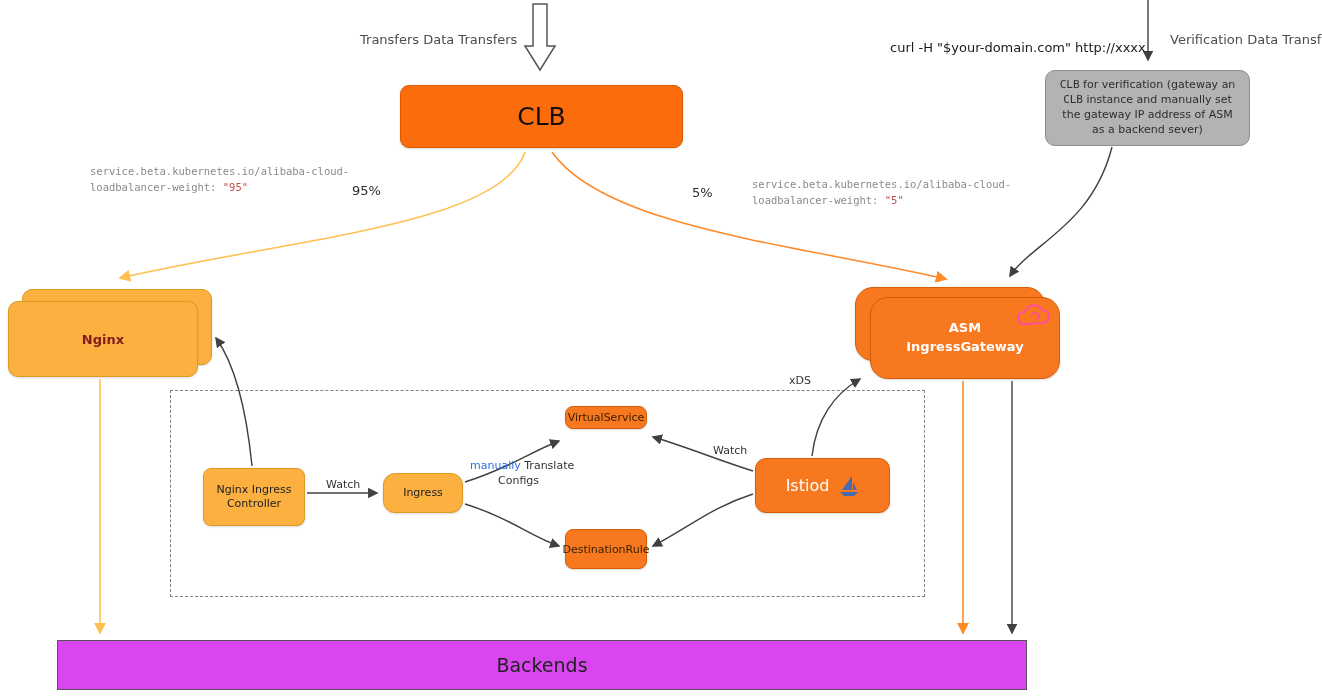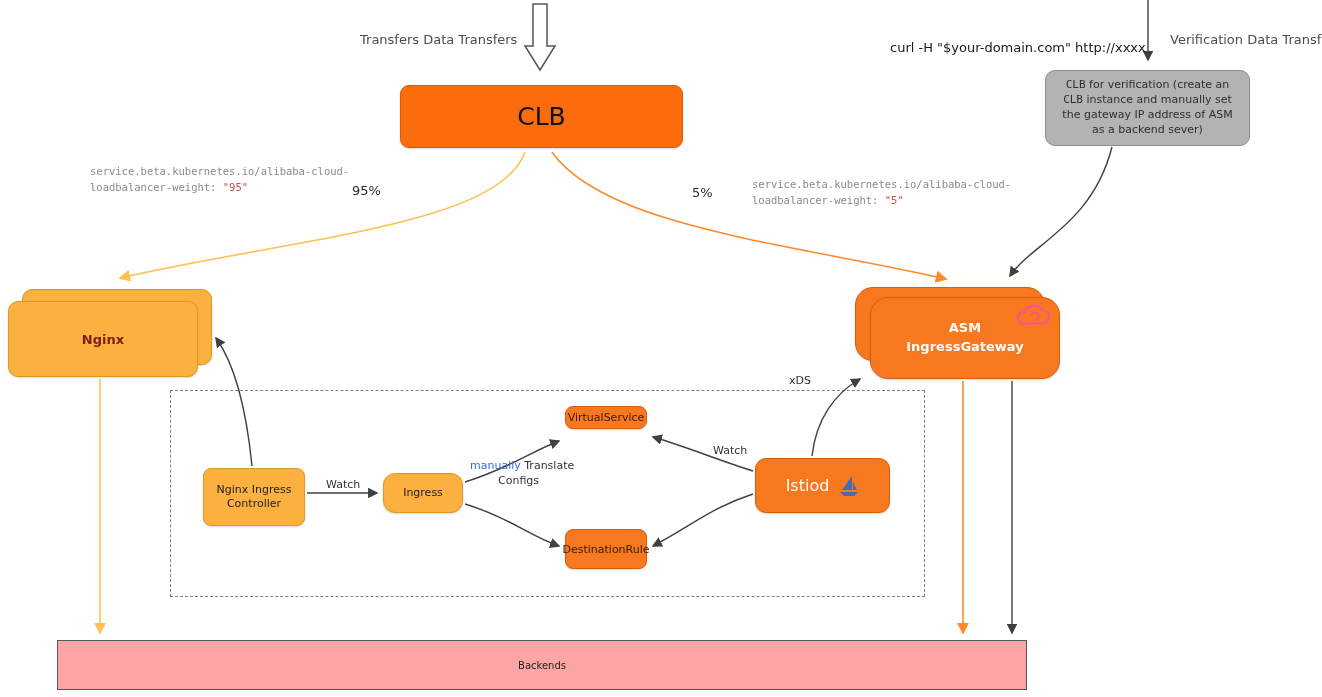--- a/index.html
+++ b/index.html
@@ -19,22 +19,22 @@
   .yellow-node{background:#FBB040;border:1.5px solid #DD9A23;border-radius:10px;}
   .orange-node{background:#F8781F;border:1.5px solid #D55F08;border-radius:18px;}
   .stack-back{z-index:1;}
   .label-sm{font-size:11px;line-height:1.25;color:#222;}
   .nginx-label{font-weight:bold;font-size:13px;color:#7f1d1d;}
   .asm-label{font-weight:bold;font-size:13px;color:#ffffff;line-height:1.45;}
   .istiod-label{font-size:16px;color:#ffffff;}
   .vsdr-label{font-size:11px;color:#3d2000;}
 
   .dashed-box{position:absolute;z-index:0;border:1.5px dashed #808080;box-sizing:border-box;background:transparent;}
-  .backends-box{position:absolute;z-index:2;background:#fca5a5;border:1.5px solid #555;
-                display:flex;align-items:center;justify-content:center;font-size:10px;color:#222;box-sizing:border-box;}
+  .backends-box{position:absolute;z-index:2;background:#d946ef;border:1.5px solid #555;
+                display:flex;align-items:center;justify-content:center;font-size:19px;color:#222;box-sizing:border-box;}
 
   .gray-note{position:absolute;z-index:2;background:#B3B3B3;border:1px solid #8C8C8C;border-radius:10px;
              font-size:11px;color:#2e2e2e;text-align:center;line-height:1.35;
              display:flex;flex-direction:column;justify-content:center;box-sizing:border-box;padding:4px 6px;}
   .mono{font-family:"DejaVu Sans Mono","Liberation Mono",monospace;}
 
   .annotation{position:absolute;z-index:2;font-family:"DejaVu Sans Mono","Liberation Mono",monospace;
               font-size:10.5px;line-height:1.5;color:#8a8a8a;white-space:nowrap;}
   .annotation .val{color:#C0504D;}
   .pct{position:absolute;z-index:2;font-size:13px;color:#2b2b2b;}
@@ -91,21 +91,21 @@
 
   <div class="flow-label" style="left:360px;top:32px;">Transfers Data Transfers</div>
   <div class="curl" style="left:890px;top:40px;">curl -H "$your-domain.com"  http://xxxx</div>
   <div class="flow-label" style="left:1170px;top:32px;">Verification Data Transfers</div>
 
   <div class="node clb-box" style="left:400px;top:85px;width:283px;height:63px;">
     <span>CLB</span>
   </div>
 
   <div class="gray-note" style="left:1045px;top:70px;width:205px;height:76px;">
-    <div><span class="mono">CLB</span><span> for verification (create an</span></div>
+    <div><span class="mono">CLB</span><span> for verification (gateway an</span></div>
     <div><span class="mono">CLB</span><span> instance and manually set</span></div>
     <div>the gateway IP address of ASM</div>
     <div>as a backend sever)</div>
   </div>
 
   <div class="annotation" style="left:90px;top:164px;">
     <div>service.beta.kubernetes.io/alibaba-cloud-</div>
     <div><span>loadbalancer-weight: </span><span class="val">"95"</span></div>
   </div>
   <div class="pct" style="left:352px;top:183px;">95%</div>

